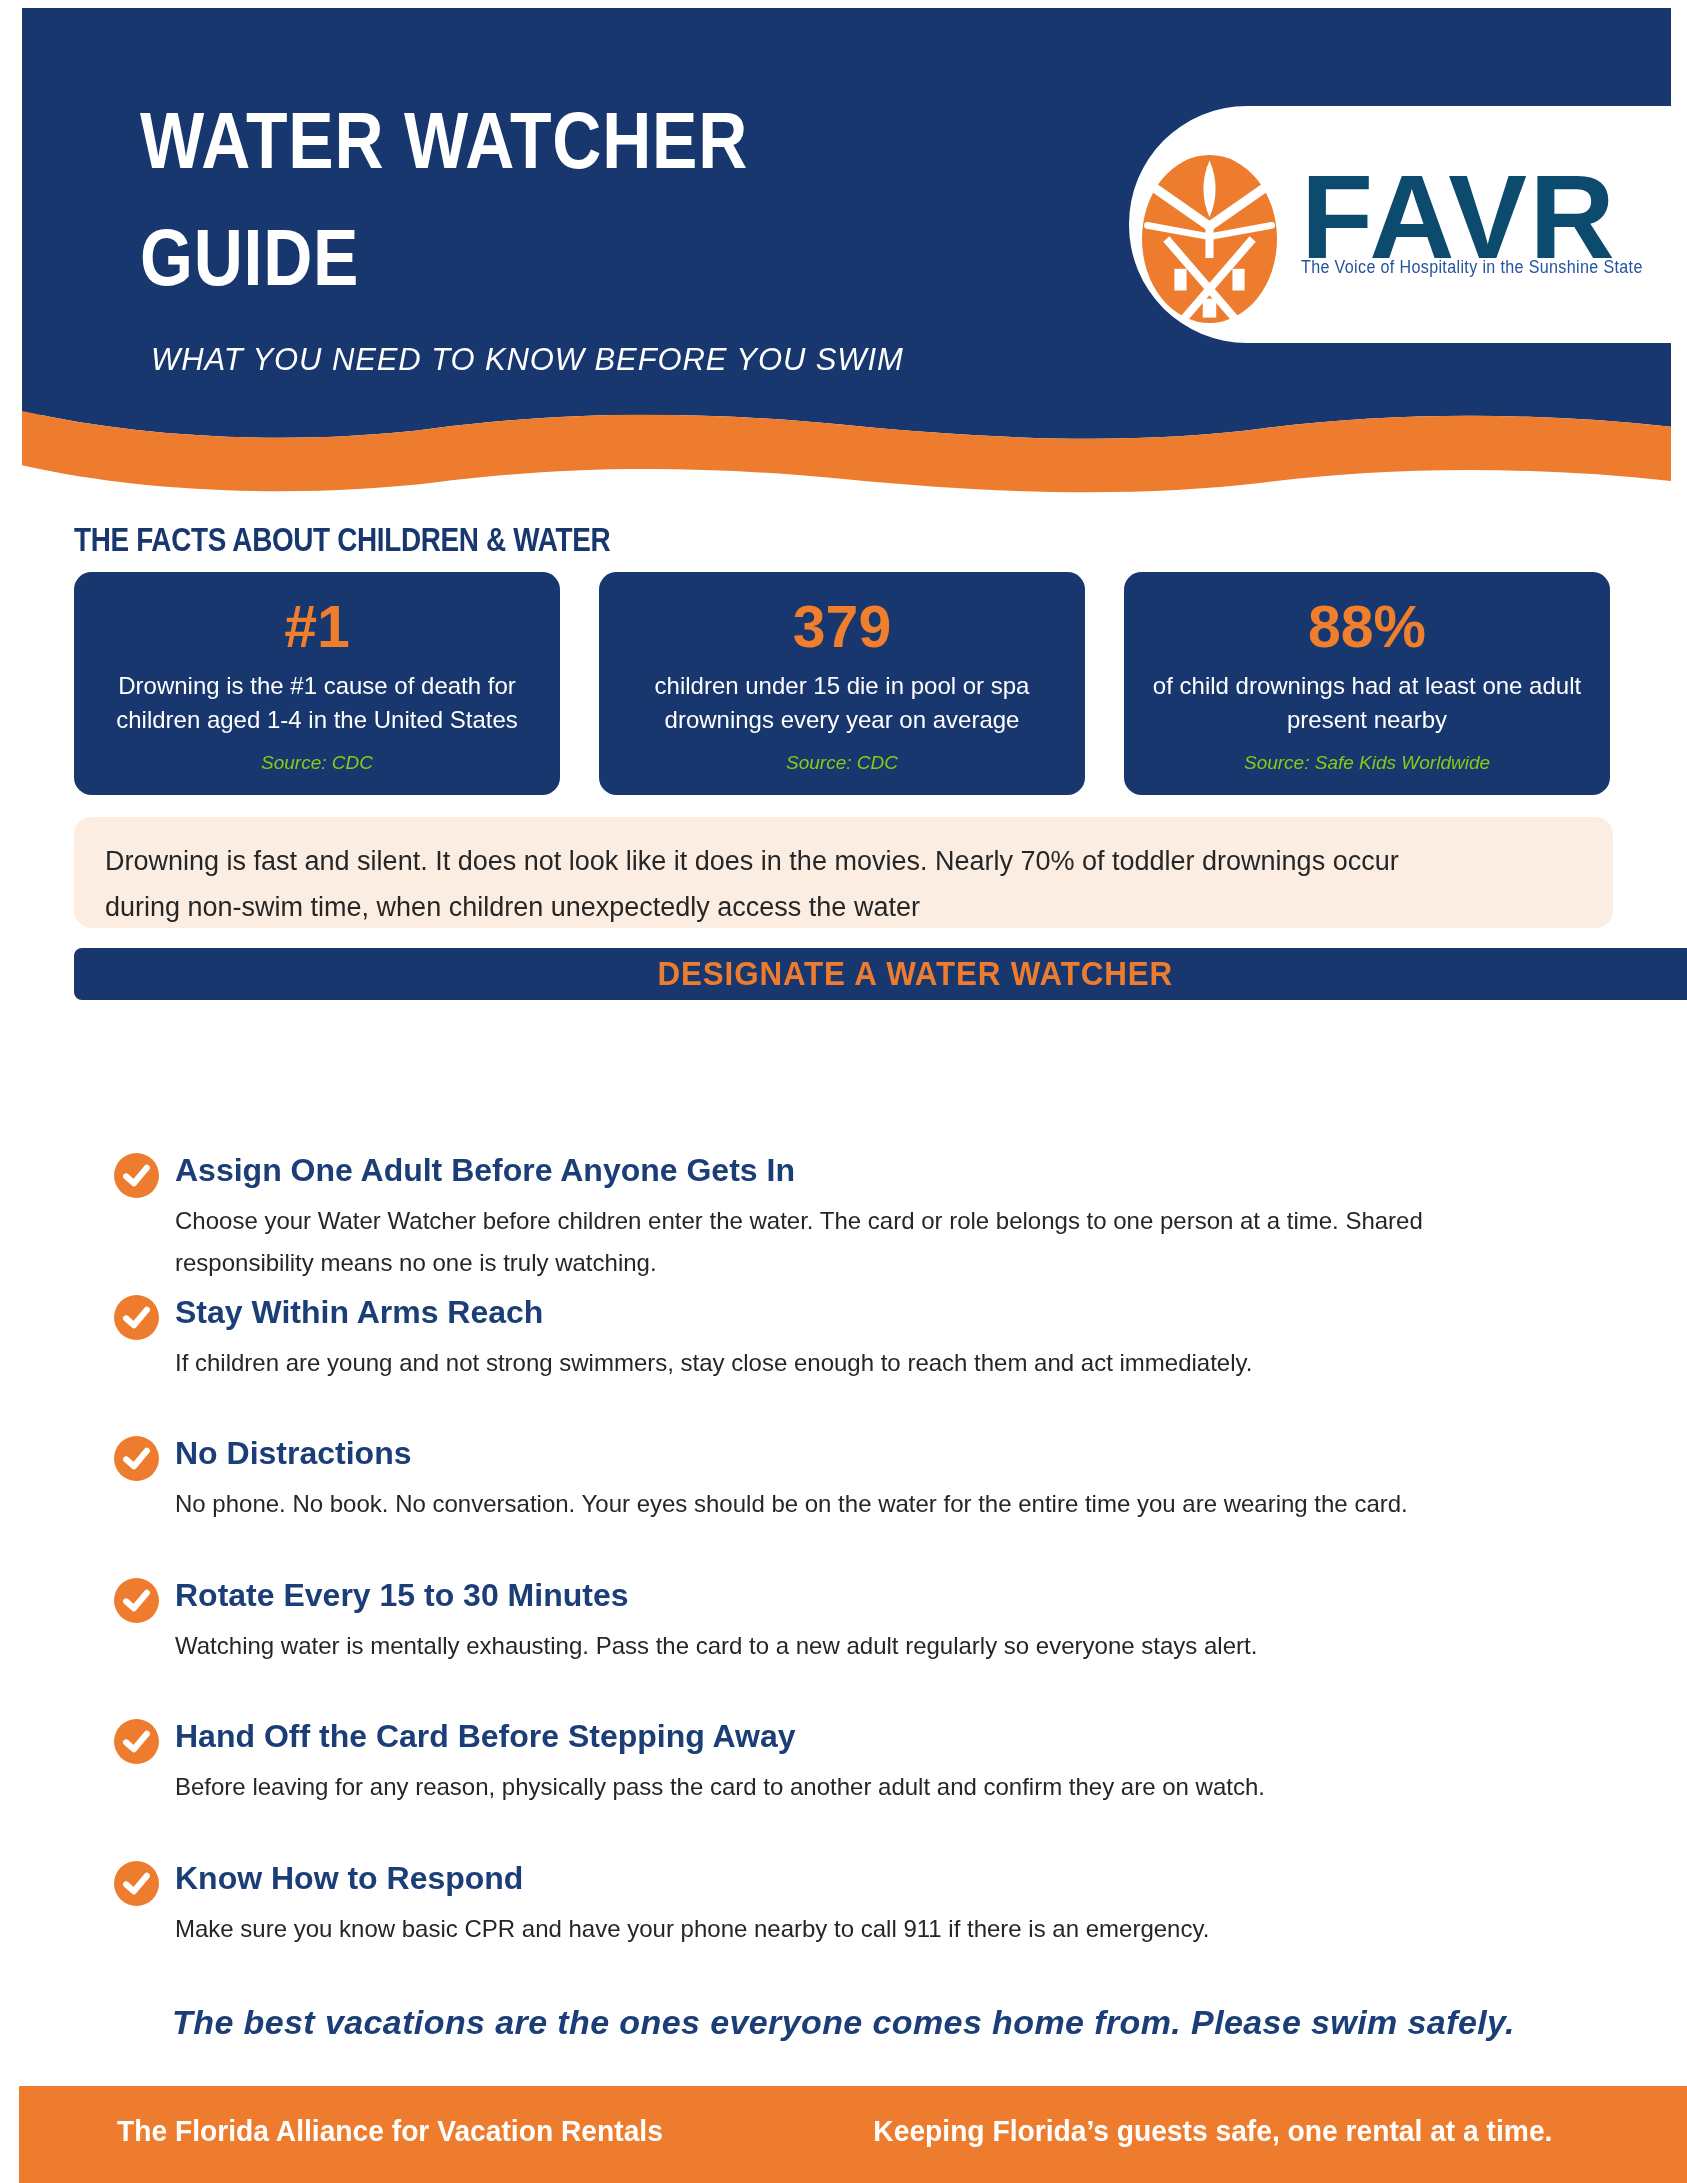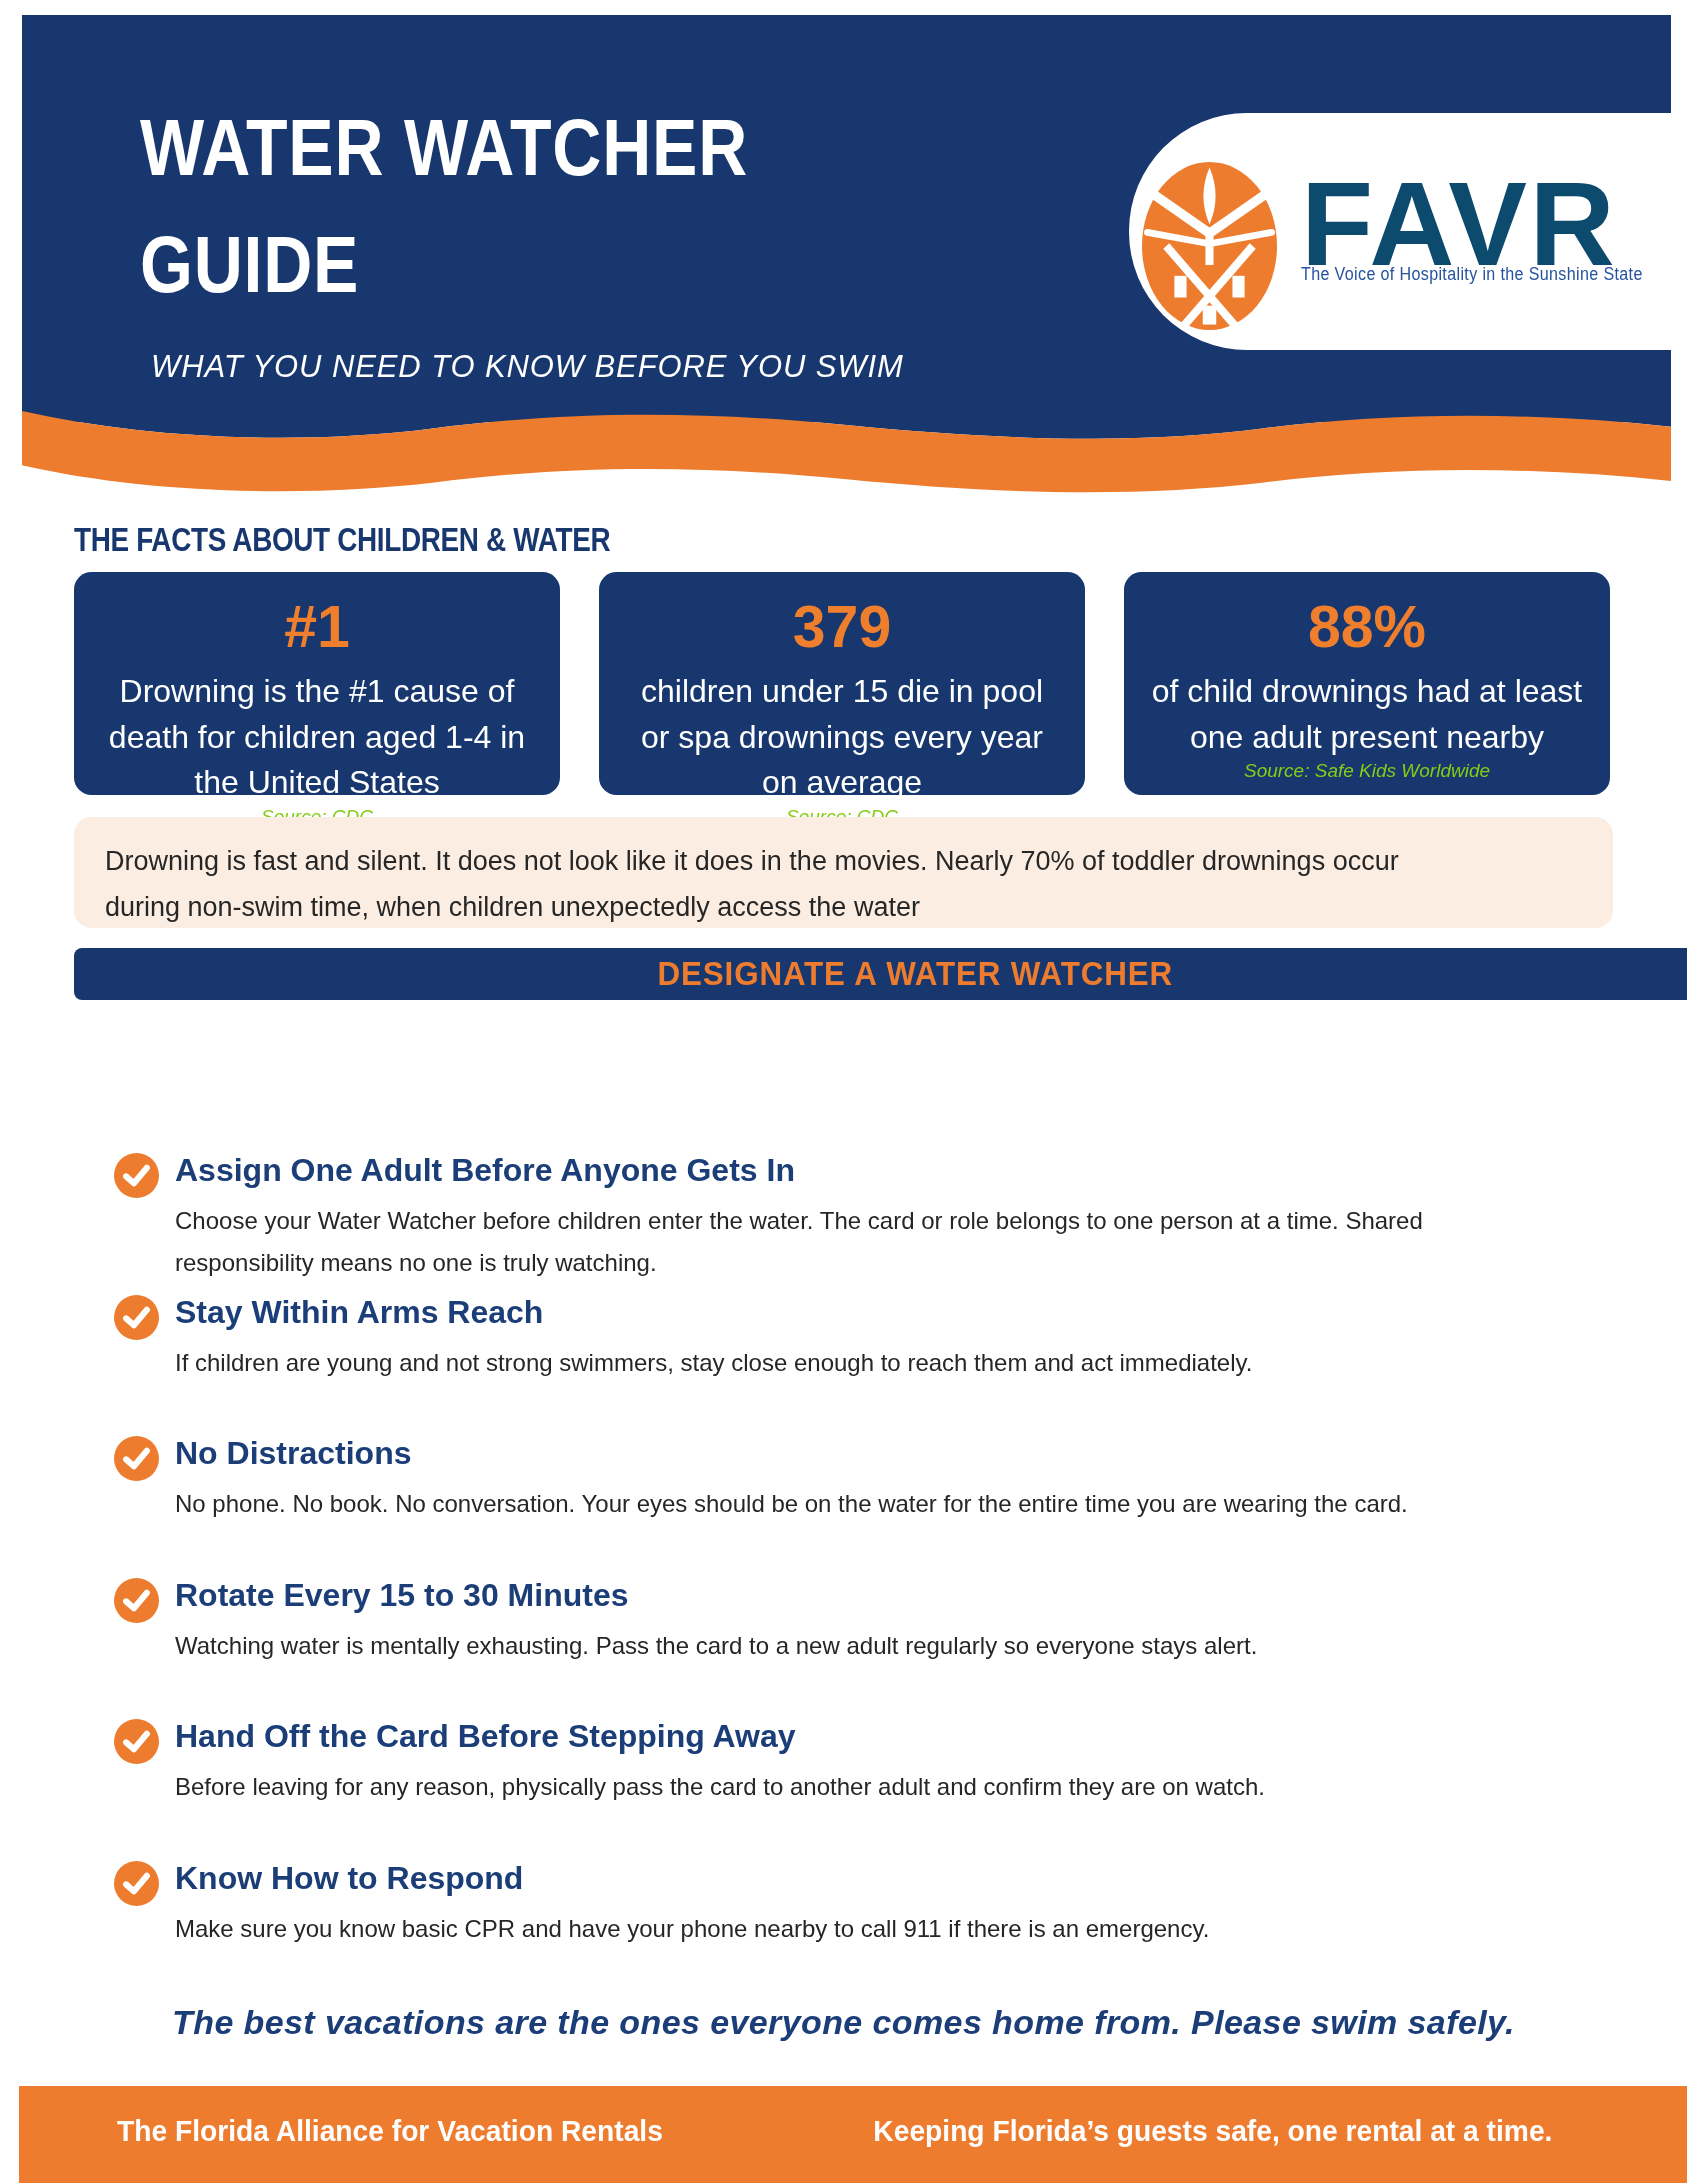--- a/index.html
+++ b/index.html
@@ -2,21 +2,21 @@
 <html style="font-size:14px"><head>
 <meta charset="utf-8">
 <style>
   html,body{margin:0;padding:0;background:#ffffff;}
   .page{
     position:relative;width:1687px;height:2184px;background:#ffffff;overflow:hidden;
     font-family:"Liberation Sans", sans-serif;
   }
   
   .header-bg{
-    position:absolute;left:22px;top:15px;width:1649px;height:407px;background:#17376E;
+    position:absolute;left:22px;top:8px;width:1649px;height:407px;background:#17376E;
   }
   .title-line{
     position:absolute;left:118px;color:#ffffff;font-weight:bold;font-size:80px;line-height:1;
     letter-spacing:0.9px;transform:scaleX(.85);transform-origin:left center;white-space:nowrap;
   }
   .title-line.l1{top:93px;}
   .title-line.l2{top:210px;}
   .subtitle{
     position:absolute;left:129px;top:334px;color:#ffffff;font-style:italic;font-size:31px;
     letter-spacing:0.9px;white-space:nowrap;
@@ -39,21 +39,21 @@
   .facts-heading{
     position:absolute;left:74px;top:520px;color:#17376E;font-weight:bold;font-size:34px;
     letter-spacing:-0.4px;transform:scaleX(.82);transform-origin:left center;white-space:nowrap;
   }
   .cards{position:absolute;left:74px;top:572px;width:1539px;display:flex;gap:39px;}
   .stat-card{
     width:486px;height:223px;background:#17376E;border-radius:17.5px;box-sizing:border-box;
     padding:26px 24.5px 21px 24.5px;display:flex;flex-direction:column;align-items:center;text-align:center;
   }
   .stat-number{color:#EF7F2C;font-weight:bold;font-size:59px;line-height:1;margin-bottom:12.2px;}
-  .stat-text{color:#ffffff;font-size:32px;line-height:1.42;}
+  .stat-text{color:#ffffff;font-size:24px;line-height:1.42;}
   .stat-source{color:#84cc16;font-style:italic;font-size:19px;margin-top:auto;}
   .callout{
     position:absolute;left:74px;top:817px;width:1539px;height:111px;background:#FBEDE2;border-radius:17.5px;
     box-sizing:border-box;padding:21px 148px 21px 31px;color:#262626;font-size:27px;line-height:1.72;
   }
   
   .banner{
     position:absolute;left:74px;top:948px;width:1683px;height:52px;background:#17376E;border-radius:8px;
     display:flex;align-items:center;justify-content:center;
   }

